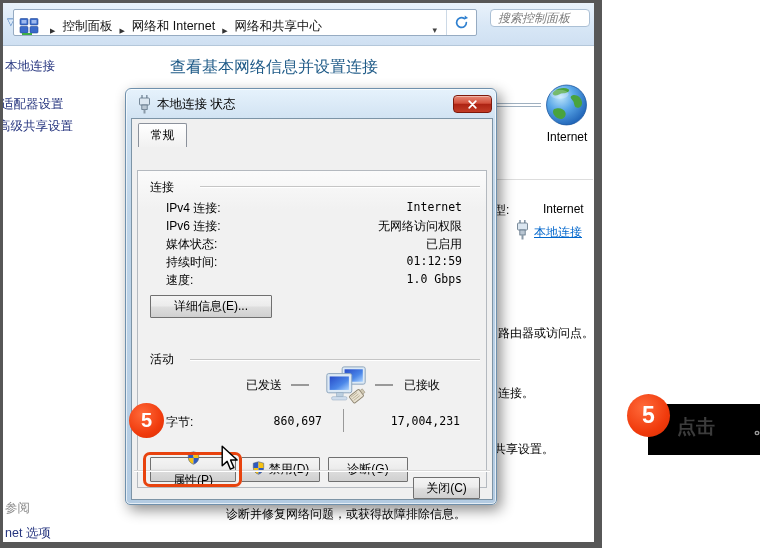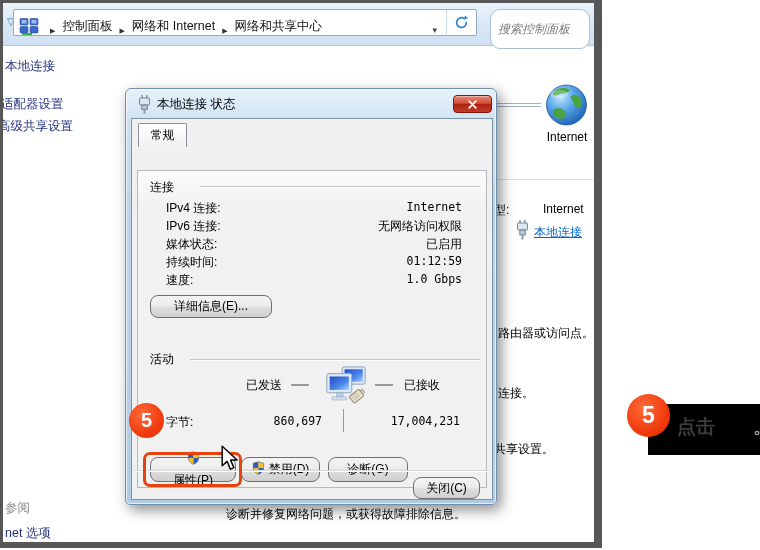--- a/index.html
+++ b/index.html
@@ -17,22 +17,22 @@
              background:linear-gradient(180deg,#e9f2fb 0%,#d8e7f6 55%,#cfe0f2 100%);
              border-bottom:1px solid #b4c7da; }
   .chev { position:absolute; left:4px; top:13px; color:#3d74b8; font-size:10px; }
   .addressbar { position:absolute; left:10px; top:6px; width:464px; height:27px; background:#fff;
                 border:1px solid #96abc2; border-radius:2px; display:flex; align-items:flex-end; }
   .ab-icon { margin:0 4px 0 5px; width:20px; height:17px; flex:0 0 auto; }
   .ab-sep { font-size:7px; color:#333; margin:0 7px; }
   .crumb { font-size:12.5px; color:#111; white-space:nowrap; }
   .ab-caret { margin-left:auto; font-size:9px; color:#444; padding-right:9px; }
   .ab-refresh { width:30px; height:100%; border-left:1px solid #ccd9e6; display:flex; align-items:center; justify-content:center; }
-  .searchbox { position:absolute; left:487px; top:6px; width:100px; height:40px; background:#fff;
-               border:1px solid #abc0d5; border-radius:10px; }
+  .searchbox { position:absolute; left:487px; top:6px; width:100px; height:18px; background:#fff;
+               border:1px solid #abc0d5; border-radius:4px; }
   .searchbox input { width:100%; height:100%; border:none; outline:none; font-style:italic;
                      color:#7c7c7c; font-size:12px; padding-left:7px; background:transparent;
                      font-family:"Liberation Sans", sans-serif; }
   .searchbox input::placeholder { color:#7c7c7c; font-style:italic; opacity:1; }
 
   
   .sidebar { position:absolute; left:3px; top:46px; width:118px; height:496px; overflow:hidden; background:#fff; }
   .sb { position:absolute; color:#26357f; font-size:12.5px; white-space:nowrap; }
   .sb-home    { left:2px;  top:12px; }
   .sb-adapter { left:-2px; top:50px; }
@@ -78,21 +78,21 @@
   .g1-label { left:12px; top:8px; } .g1-line { left:62px; top:15px; width:280px; }
   .g2-label { left:12px; top:180px; } .g2-line { left:52px; top:188px; width:290px; }
 
   .row-label { position:absolute; left:28px; }
   .row-val { position:absolute; right:24px; text-align:right; }
   .mono { font-family:"DejaVu Sans Mono", monospace; font-size:11.5px; }
   .ry0 { top:29px; } .ry1 { top:47px; } .ry2 { top:65px; } .ry3 { top:83px; } .ry4 { top:101px; }
 
   .btn { position:absolute; display:flex; align-items:center; justify-content:center; gap:4px;
          background:linear-gradient(180deg,#f4f4f4 0%,#ececec 45%,#dddddd 55%,#d0d0d0 100%);
-         border:1px solid #707070; border-radius:8px; font-size:12px; color:#000;
+         border:1px solid #707070; border-radius:1px; font-size:12px; color:#000;
          font-family:"Liberation Sans", sans-serif; }
   .btn-details { left:12px; top:124px; width:122px; height:23px; }
   .btn-props   { left:12px; top:286px; width:86px; height:25px;flex-direction:column; }
   .btn-disable { left:103px; top:286px; width:79px; height:25px; }
   .btn-diag    { left:190px; top:286px; width:80px; height:25px; }
   .btn-close   { left:281px; top:358px; width:67px; height:22px; }
 
   .sent-label { position:absolute; left:108px; top:206px; }
   .recv-label { position:absolute; left:266px; top:206px; }
   .dash { position:absolute; top:213px; width:18px; height:2px; background:#999; }
@@ -159,20 +159,21 @@
   </div>
 
   <div class="sidebar">
     <span class="sb sb-home">本地连接</span>
     <span class="sb sb-adapter">适配器设置</span>
     <span class="sb sb-sharing">高级共享设置</span>
     <span class="sb sb-seealso">参阅</span>
     <span class="sb sb-inet">net 选项</span>
   </div>
 
+  <div class="heading">查看基本网络信息并设置连接</div>
 
   <div class="map-line" style="left:492px; top:103px;"></div>
   <div class="map-line" style="left:492px; top:106px;"></div>
   <span class="abs" style="left:544px; top:83px; width:45px; height:45px;">
     <svg width="45" height="45" viewBox="0 0 44 44">
       <defs>
         <radialGradient id="gg" cx="35%" cy="30%" r="75%">
           <stop offset="0" stop-color="#bfe6fb"></stop>
             <stop offset="0.45" stop-color="#5aa7e8"></stop>
             <stop offset="1" stop-color="#1e62b6"></stop>

